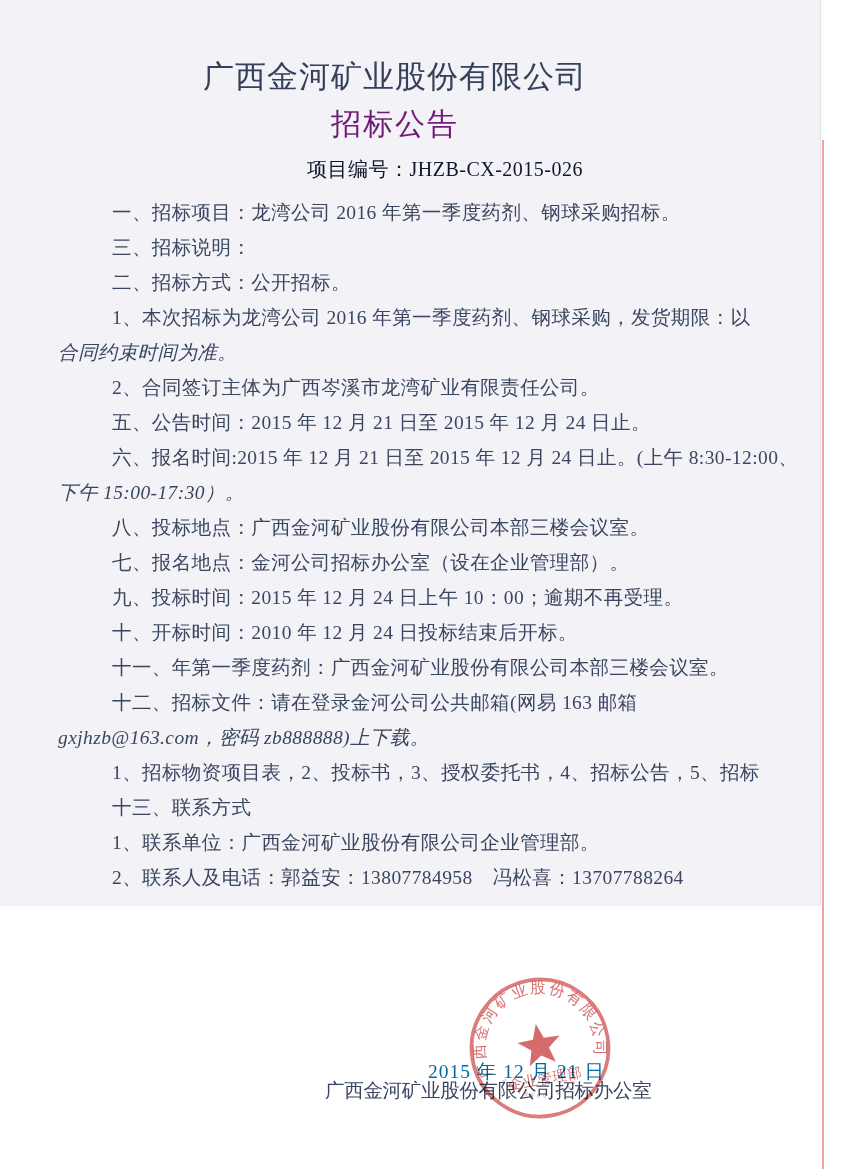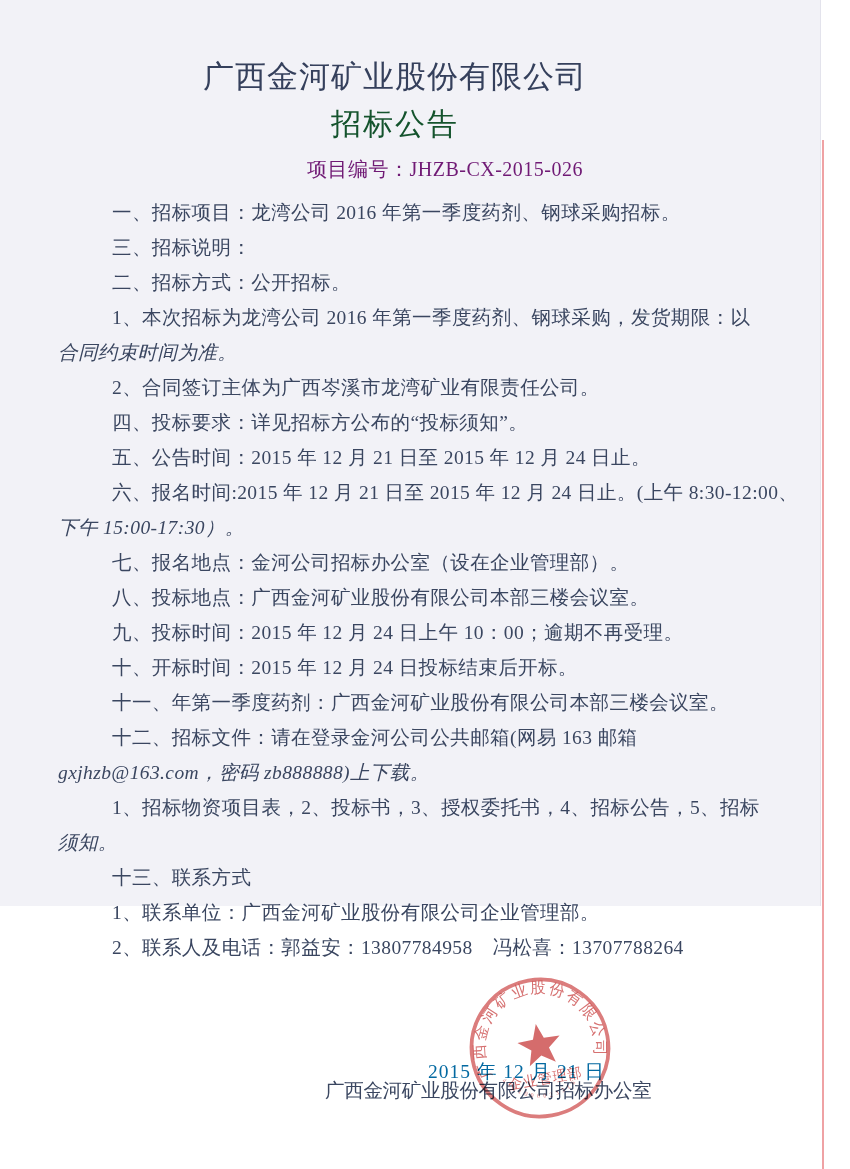--- a/index.html
+++ b/index.html
@@ -23,27 +23,27 @@
   }
   .title1 {
     position:absolute; left:0; top:56px; width:790px;
     text-align:center;
     font-size:31px; color:#35405c; letter-spacing:1px;
     white-space:nowrap;
   }
   .title2 {
     position:absolute; left:0; top:104px; width:790px;
     text-align:center;
-    font-size:30px; color:#14532d; letter-spacing:2px;
+    font-size:30px; color:#701a75; letter-spacing:2px;
     white-space:nowrap;
   }
   .projno {
     position:absolute; left:50px; top:156px; width:790px;
     text-align:center;
-    font-size:20px; color:#701a75; letter-spacing:0.5px;
+    font-size:20px; color:#0f172a; letter-spacing:0.5px;
     white-space:nowrap;
   }
   .doc-body {
     position:absolute; left:58px; top:195px; width:730px;
     font-size:19.5px; line-height:35px; color:#3a4660;
     letter-spacing:0.4px;
   }
   .doc-body .line { white-space:nowrap; }
   .doc-body .indent  { padding-left:54px; }
   .doc-body .flush   { padding-left:0;font-style:italic; }
@@ -74,33 +74,31 @@
   <div class="title2">招标公告</div>
   <div class="projno">项目编号：JHZB-CX-2015-026</div>
 
   <div class="doc-body" id="doc-lines">
       <div class="line indent">一、招标项目：龙湾公司 2016 年第一季度药剂、钢球采购招标。</div>
       <div class="line indent">三、招标说明：</div>
       <div class="line indent">二、招标方式：公开招标。</div>
       <div class="line indent">1、本次招标为龙湾公司 2016 年第一季度药剂、钢球采购，发货期限：以</div>
       <div class="line flush">合同约束时间为准。</div>
       <div class="line indent">2、合同签订主体为广西岑溪市龙湾矿业有限责任公司。</div>
-      <div class="line indent">四、投标要求：详见招标方公布的“投标须知”。</div>
       <div class="line indent">五、公告时间：2015 年 12 月 21 日至 2015 年 12 月 24 日止。</div>
       <div class="line indent">六、报名时间:2015 年 12 月 21 日至 2015 年 12 月 24 日止。(上午 8:30-12:00、</div>
       <div class="line flush">下午 15:00-17:30）。</div>
+      <div class="line indent">八、投标地点：广西金河矿业股份有限公司本部三楼会议室。</div>
       <div class="line indent">七、报名地点：金河公司招标办公室（设在企业管理部）。</div>
-      <div class="line indent">八、投标地点：广西金河矿业股份有限公司本部三楼会议室。</div>
       <div class="line indent">九、投标时间：2015 年 12 月 24 日上午 10：00；逾期不再受理。</div>
-      <div class="line indent">十、开标时间：2015 年 12 月 24 日投标结束后开标。</div>
+      <div class="line indent">十、开标时间：2010 年 12 月 24 日投标结束后开标。</div>
       <div class="line indent">十一、年第一季度药剂：广西金河矿业股份有限公司本部三楼会议室。</div>
       <div class="line indent">十二、招标文件：请在登录金河公司公共邮箱(网易 163 邮箱</div>
       <div class="line flush">gxjhzb@163.com，密码 zb888888)上下载。</div>
       <div class="line indent">1、招标物资项目表，2、投标书，3、授权委托书，4、招标公告，5、招标</div>
-      <div class="line flush">须知。</div>
       <div class="line indent">十三、联系方式</div>
       <div class="line indent">1、联系单位：广西金河矿业股份有限公司企业管理部。</div>
       <div class="line indent">2、联系人及电话：郭益安：13807784958　冯松喜：13707788264</div>
     </div>
 
   <div class="sig-org">广西金河矿业股份有限公司招标办公室</div>
   <div class="sig-date">2015 年 12 月 21 日</div>
 
   <svg class="seal" viewBox="0 0 160 160" xmlns="http://www.w3.org/2000/svg">
     <defs>

